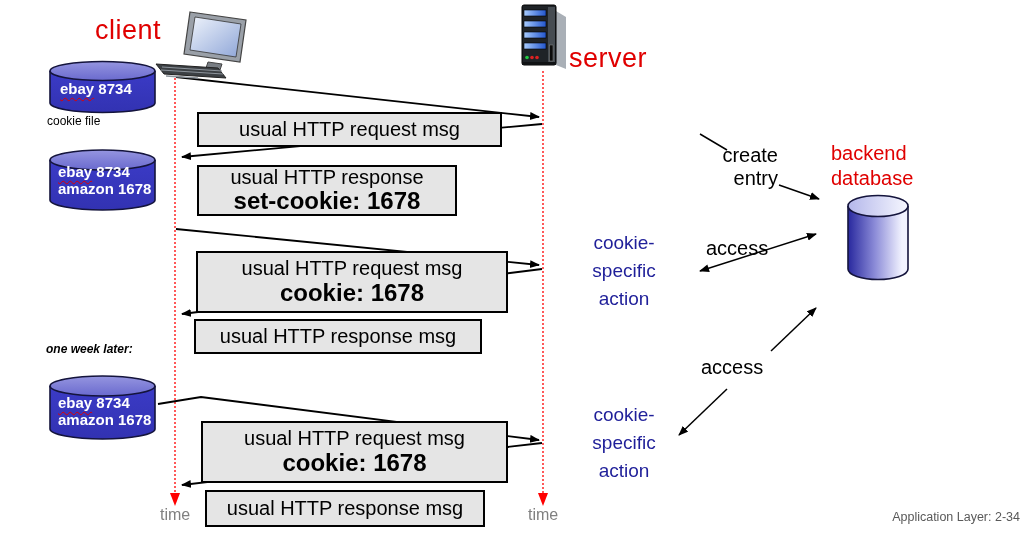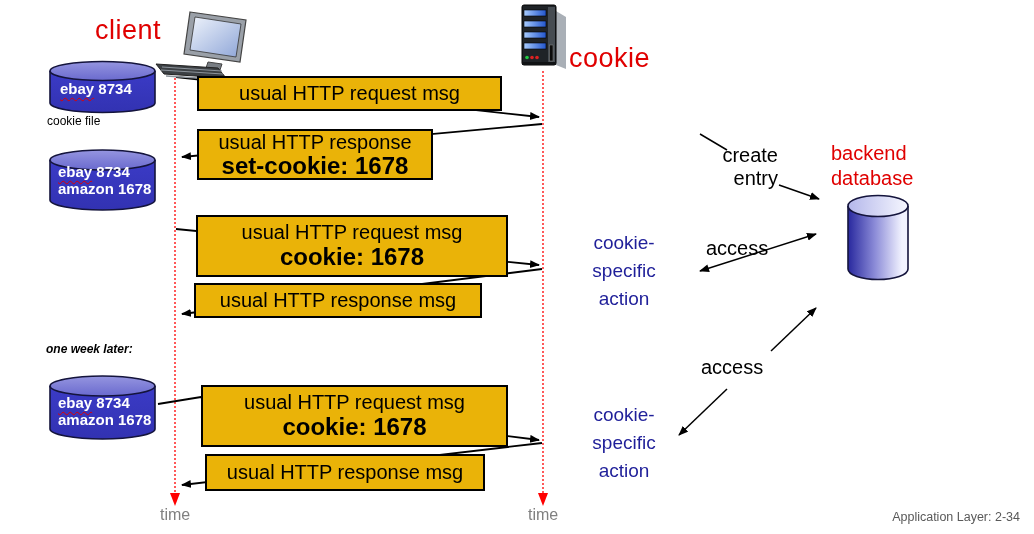--- a/index.html
+++ b/index.html
@@ -1,20 +1,20 @@
 <!DOCTYPE html>
 <html><head>
 <meta charset="utf-8">
 <style>
   html,body{margin:0;padding:0;background:#fff;}
   .stage{position:relative;width:1034px;height:534px;background:#fff;overflow:hidden;
          font-family:"Liberation Sans",sans-serif;color:#000;}
   svg.art{position:absolute;left:0;top:0;z-index:1;}
-  .msgbox{position:absolute;z-index:2;background:#eab308;border:2px solid #000;box-sizing:border-box;
-          display:flex;flex-direction:column;align-items:center;justify-content:center;line-height:1.12;}
+  .msgbox{position:absolute;z-index:2;background:#e5e5e5;border:2px solid #000;box-sizing:border-box;
+          display:flex;flex-direction:column;align-items:center;justify-content:center;line-height:1.12;margin-top:36px;}
   .m1{font-size:20px;white-space:nowrap;}
   .m2{font-size:24px;font-weight:bold;white-space:nowrap;}
   .lbl{position:absolute;z-index:3;white-space:pre-line;}
   .red{color:#e00000;}
   .navy{color:#1f1f99;}
   .gray{color:#808080;}
   .host-label{font-size:27px;letter-spacing:.5px;}
   .note{font-size:19px;line-height:28px;text-align:center;}
   .plain{font-size:20px;}
   .cyl-text{position:absolute;z-index:3;color:#fff;font-weight:bold;font-size:15px;line-height:17px;white-space:nowrap;}
@@ -127,21 +127,21 @@
       <rect x="4" y="38" width="22" height="6" fill="url(#gBar)" stroke="#000" stroke-width="0.6"></rect>
       <rect x="29.5" y="40" width="3.5" height="16" fill="#0c0c0c" stroke="#888" stroke-width="0.5"></rect>
       <circle cx="7" cy="52.5" r="1.8" fill="#22cc44"></circle>
       <circle cx="12" cy="52.5" r="1.8" fill="#dd2222"></circle>
       <circle cx="17" cy="52.5" r="1.8" fill="#dd2222"></circle>
       <rect x="2" y="57" width="34" height="3" fill="#101214"></rect>
     </g>
   </svg>
 
   <div class="lbl red host-label" style="left:95px;top:15px;text-align:center;">client</div>
-  <div class="lbl red host-label" style="left:569px;top:43px;">cookie</div>
+  <div class="lbl red host-label" style="left:569px;top:43px;">server</div>
 
   <div class="cyl-text" style="left:60px;top:80px;">
     <span class="wavy">ebay</span><span> 8734</span>
   </div>
   <div class="lbl plain" style="left:47px;top:114px;width:112px;text-align:left;font-size:12px;">cookie file</div>
 
   <div class="cyl-text" style="left:58px;top:163px;">
     <div><span class="wavy">ebay</span><span> 8734</span></div>
     <div>amazon 1678</div>
   </div>
@@ -150,21 +150,21 @@
 
   <div class="cyl-text" style="left:58px;top:394px;">
     <div><span class="wavy">ebay</span><span> 8734</span></div>
     <div>amazon 1678</div>
   </div>
 
   <div class="msgbox" style="left:197px;top:76px;width:305px;height:35px;">
     <div class="m1">usual HTTP request msg</div>
   </div>
 
-  <div class="msgbox" style="left:197px;top:129px;width:236px;height:51px;justify-content:space-between;">
+  <div class="msgbox" style="left:197px;top:129px;width:260px;height:51px;">
     <div class="m1">usual HTTP response</div>
     <div class="m2">set-cookie: 1678</div>
   </div>
 
   <div class="msgbox" style="left:196px;top:215px;width:312px;height:62px;">
     <div class="m1">usual HTTP request msg</div>
     <div class="m2">cookie: 1678</div>
   </div>
 
   <div class="msgbox" style="left:194px;top:283px;width:288px;height:35px;">

